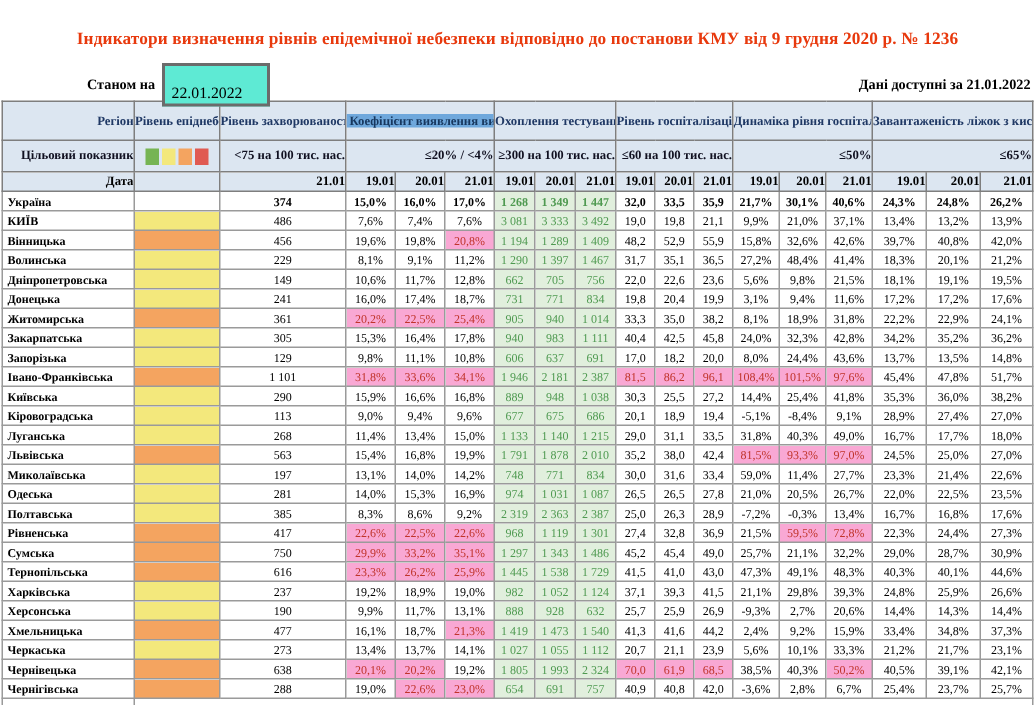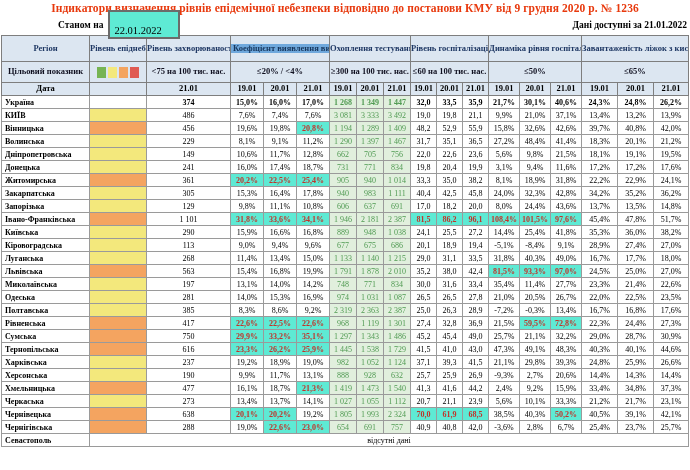--- a/index.html
+++ b/index.html
@@ -1,39 +1,39 @@
 <!DOCTYPE html>
 <html><head>
 <meta charset="utf-8">
 <style>
   html,body{margin:0;padding:0;background:#fff;}
   body{width:690px;height:470px;overflow:hidden;font-family:"Liberation Serif",serif;-webkit-font-smoothing:antialiased;}
-  .title{color:#e8390d;font-weight:bold;font-size:11.5px;text-align:center;padding:2px 2px 1px 2px;letter-spacing:.1px;}
-  .topbar{display:flex;justify-content:space-between;align-items:center;height:19px;padding:0 3px 1px 3px;}
+  .title{color:#e8390d;font-weight:bold;font-size:11.5px;text-align:center;padding:20px 2px 1px 2px;letter-spacing:.1px;}
+  .topbar{display:flex;justify-content:space-between;align-items:center;height:19px;padding:0 3px 1px 3px;margin-top:14px;}
   .asof{display:flex;align-items:center;font-weight:bold;font-size:9.5px;color:#000;}
   .asof-label{margin-right:5px;padding-left:55px;}
   .date-box{border:2px solid #6b6b6b;background:#5eead4;font-weight:normal;font-size:10.5px;padding:12px 16px 0 4px;line-height:13px;}
   .avail{font-weight:bold;font-size:9.5px;color:#000;white-space:nowrap;}
   table{border-collapse:collapse;table-layout:fixed;width:688px;margin:0 1px;border:1.5px solid #4a4a4a;}
   th,td{border:1px solid #9a9a9a;overflow:hidden;white-space:nowrap;padding:0;}
-  thead th{background:#dce6f1;line-height:1.12;font-weight:bold;}
+  thead th{background:#dce6f1;line-height:1.12;font-weight:bold;text-align:right;}
   thead tr.r1 th{color:#1f3864;font-size:8.5px;height:25px;border-color:#7e7e7e;}
   thead tr.r2 th{color:#101020;font-size:8.5px;height:20px;border-color:#7e7e7e;}
   thead tr.r3 th{color:#000;font-size:8.5px;height:12px;border-color:#7e7e7e;}
   thead{border-bottom:1.5px solid #4a4a4a;}
   .hdr-hl{display:inline-block;background:#6fa8dc;color:#17375e;padding:0 2px;}
   .legend{display:flex;justify-content:center;align-items:center;gap:2px;}
   .legend span{display:inline-block;width:9px;height:11px;}
   tbody td{font-size:8px;height:12px;text-align:center;color:#000;}
   td.region{text-align:left;font-weight:bold;padding-left:3px;font-size:8px;}
   td.nodata{font-size:8px;}
   tr.bold td{font-weight:bold;}
   .lvl-yellow{background:#f3e87c;}
   .lvl-orange{background:#f4a460;}
-  .hl-red{background:#5eead4;color:#c0342b;font-weight:bold;}
+  .hl-red{background:#f9a8d4;color:#c0342b;}
   .hl-green{background:#e1efdd;color:#4f9a51;}
 </style>
 </head>
 <body>
 
 <div class="title">Індикатори визначення рівнів епідемічної небезпеки відповідно до постанови КМУ від 9 грудня 2020 р. № 1236</div>
 
 <div class="topbar">
   <div class="asof">
     <span class="asof-label">Станом на</span>
@@ -319,21 +319,21 @@
       <tr>
         <td class="region">Київська</td>
         <td class="lvl-yellow"></td>
         <td>290</td>
         <td>15,9%</td>
         <td>16,6%</td>
         <td>16,8%</td>
         <td class="hl-green">889</td>
         <td class="hl-green">948</td>
         <td class="hl-green">1 038</td>
-        <td>24,1</td>
+        <td>30,3</td>
         <td>25,5</td>
         <td>27,2</td>
         <td>14,4%</td>
         <td>25,4%</td>
         <td>41,8%</td>
         <td>35,3%</td>
         <td>36,0%</td>
         <td>38,2%</td>
       </tr>
       <tr>
@@ -402,21 +402,21 @@
         <td>197</td>
         <td>13,1%</td>
         <td>14,0%</td>
         <td>14,2%</td>
         <td class="hl-green">748</td>
         <td class="hl-green">771</td>
         <td class="hl-green">834</td>
         <td>30,0</td>
         <td>31,6</td>
         <td>33,4</td>
-        <td>35,4%</td>
+        <td>59,0%</td>
         <td>11,4%</td>
         <td>27,7%</td>
         <td>23,3%</td>
         <td>21,4%</td>
         <td>22,6%</td>
       </tr>
       <tr>
         <td class="region">Одеська</td>
         <td class="lvl-yellow"></td>
         <td>281</td>

